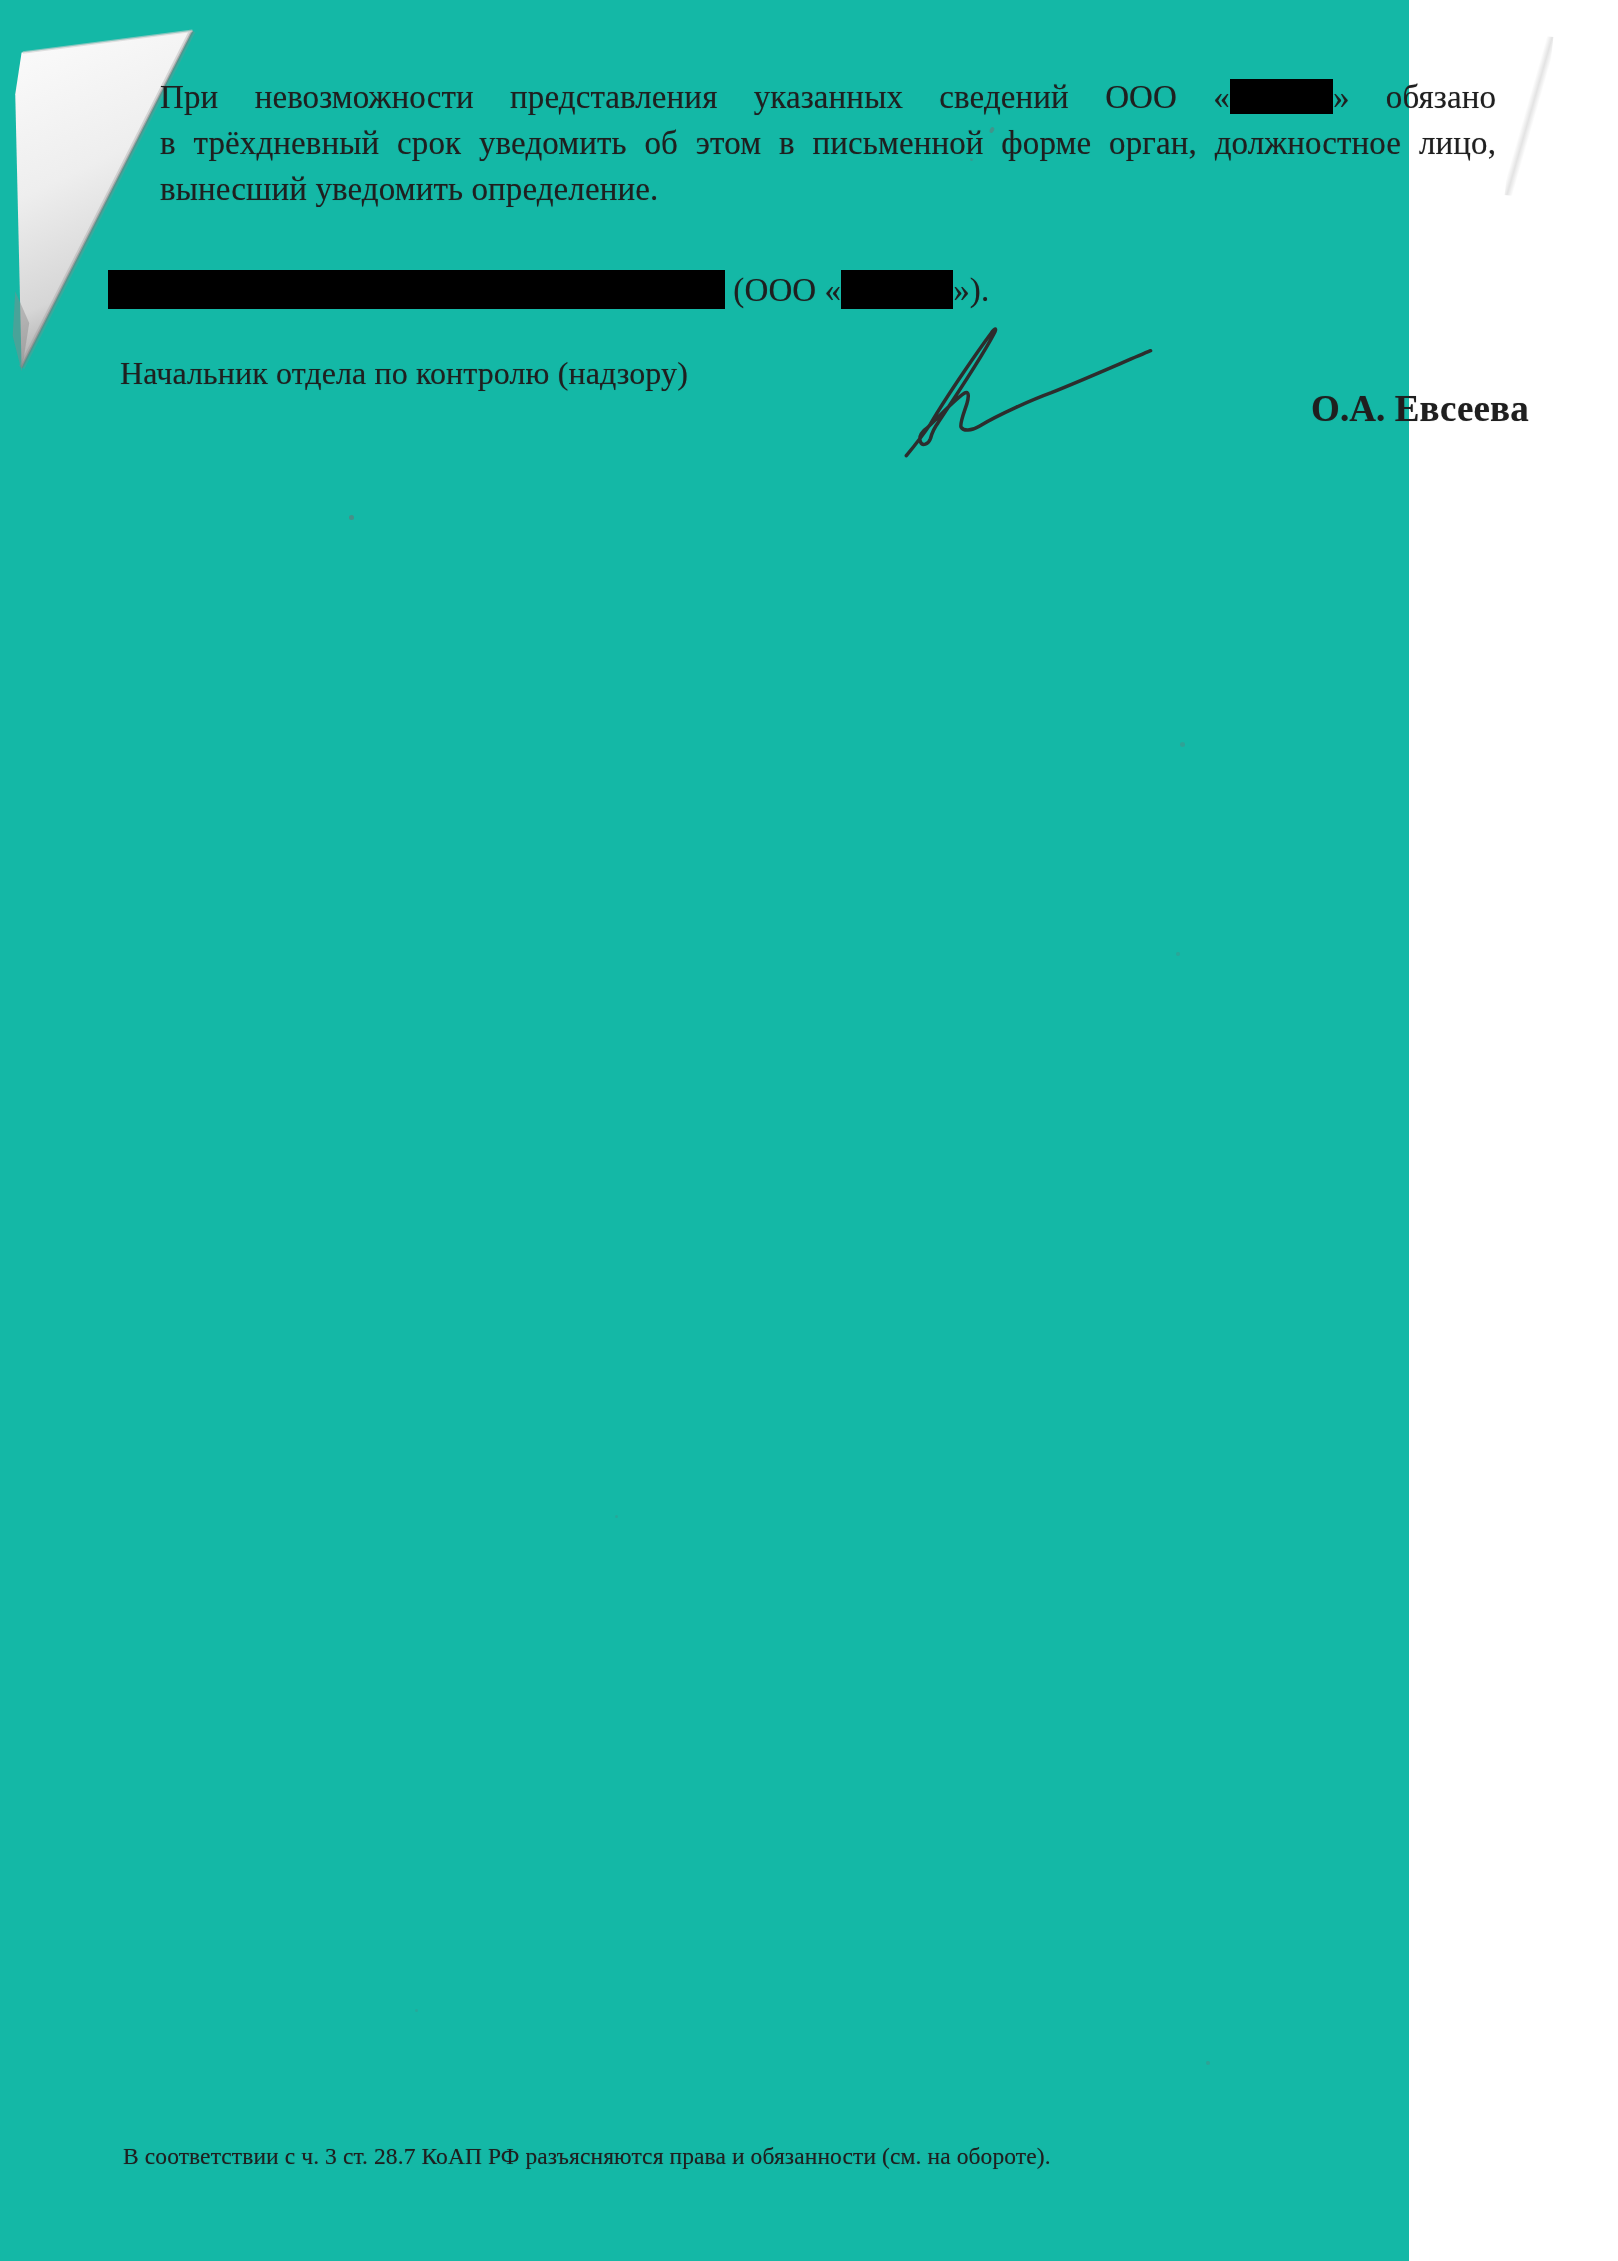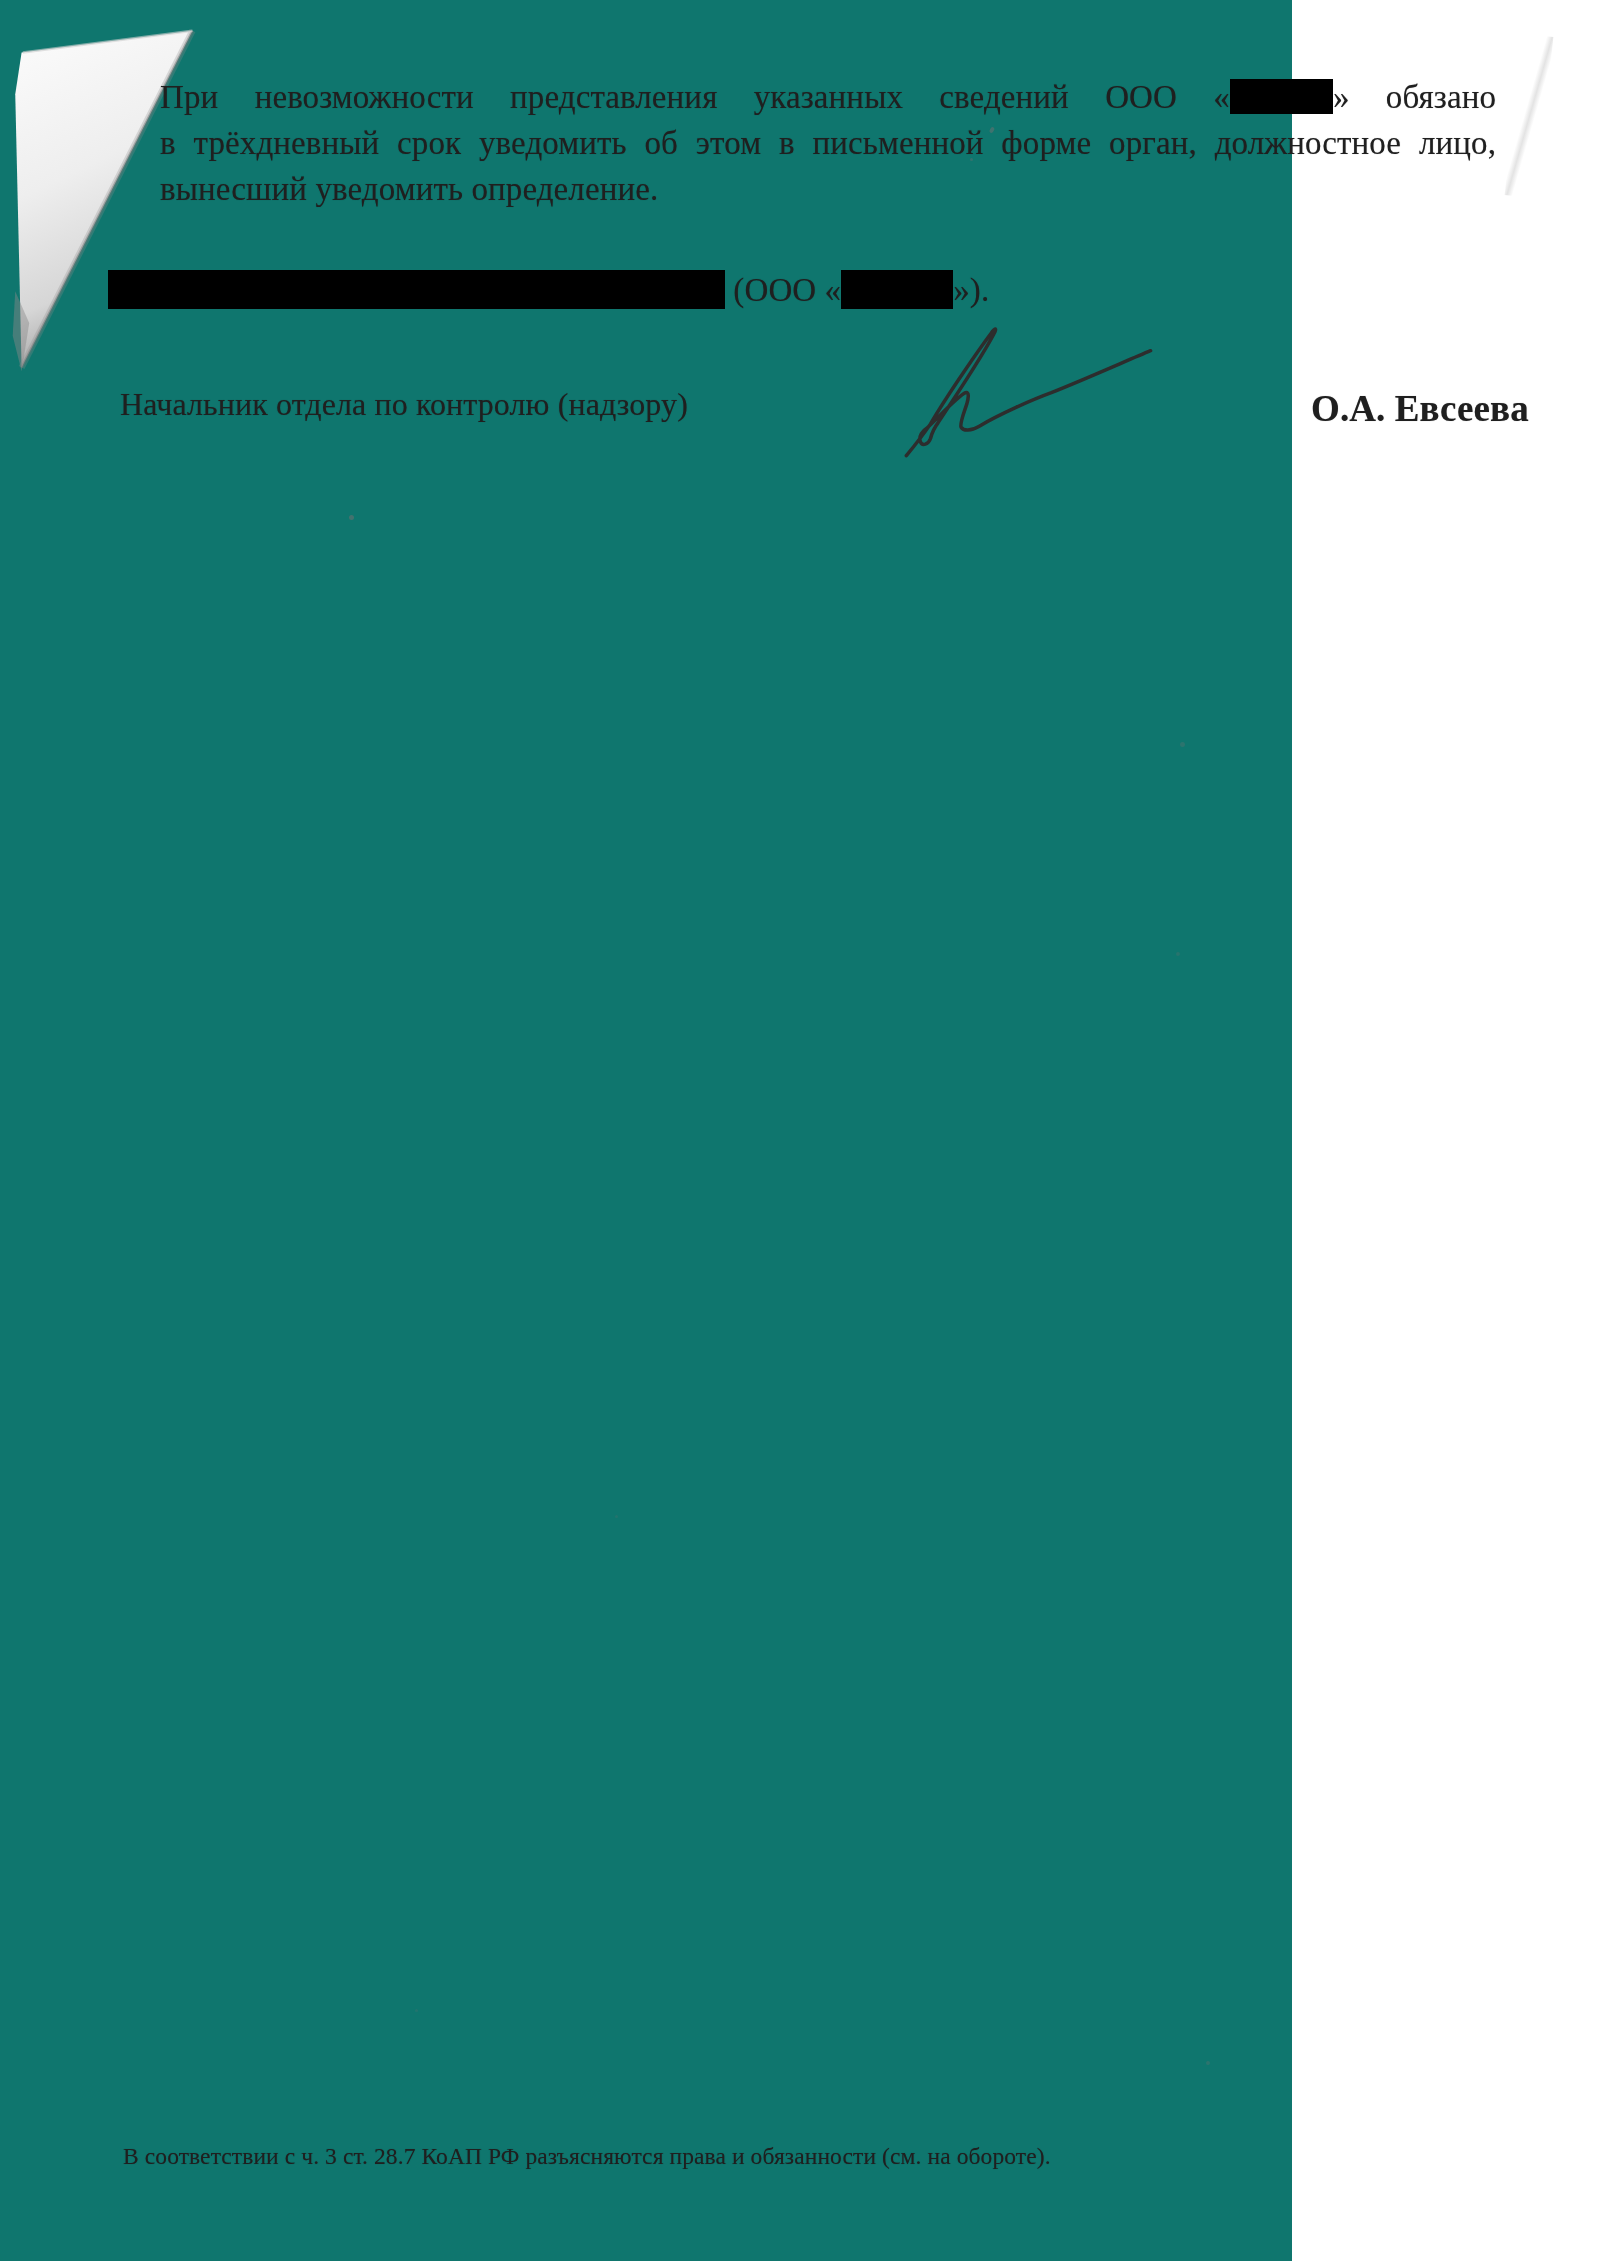--- a/index.html
+++ b/index.html
@@ -4,21 +4,21 @@
 <style>
   html,body{margin:0;padding:0;}
   body{
     width:1619px;height:2261px;
     background:#ffffff;
     font-family:"Liberation Serif","DejaVu Serif",serif;
     color:#1f1f1f;
     position:relative;
     overflow:hidden;
   }
-  .page{position:absolute;inset:0;width:1292px;height:2261px;background:#0f766e;}
+  .page{position:absolute;inset:0;width:1409px;height:2261px;background:#14b8a6;}
 
   
   .ink{
     color:#1f1f1f;
     text-shadow:0 0 0.8px rgba(30,30,30,.45);
     letter-spacing:0.1px;
     white-space:nowrap;
   }
 
   
@@ -45,21 +45,21 @@
 
   
   .redact{display:inline-block;background:#000;}
   .r-small1{width:103px;height:35px;vertical-align:-5.7px;}
   .r-big{width:617px;height:39px;vertical-align:-8.3px;}
   .r-small2{width:112px;height:39px;vertical-align:-8.3px;}
 
   
   .sig-title{
     position:absolute;left:120px;top:354px;
-    font-size:32px;line-height:39px;margin-top:31px;
+    font-size:32px;line-height:39px;
   }
   .sig-name{
     position:absolute;left:1311px;top:392px;
     font-size:37px;line-height:33px;font-weight:bold;
   }
   .sig-svg{position:absolute;left:891px;top:317px;}
 
   
   .footer{
     position:absolute;left:123px;top:2142px;

